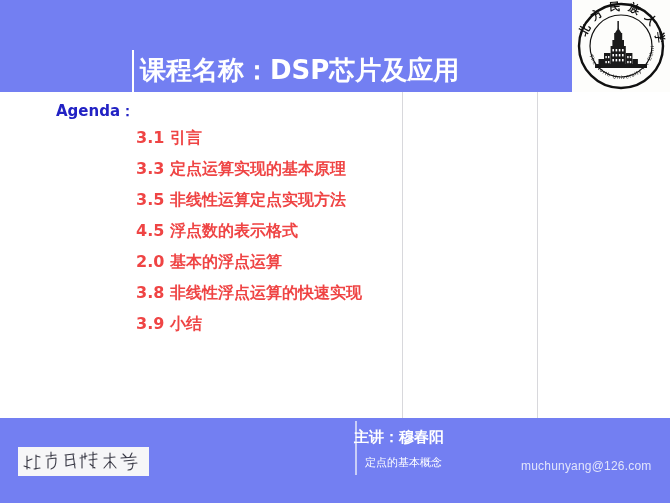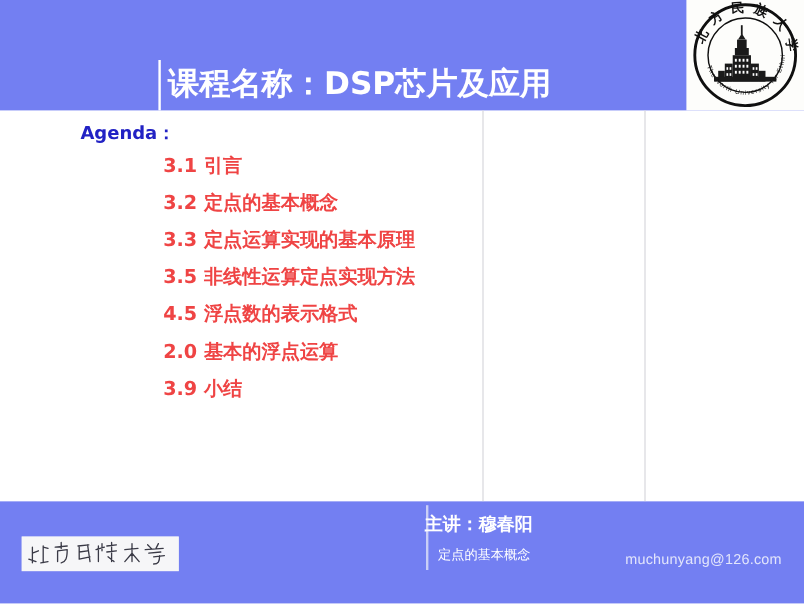--- a/index.html
+++ b/index.html
@@ -84,21 +84,21 @@
     top: 0;
     width: 1px;
     height: 326px;
     background: #d8d8dc;
   }
   .col-divider.d1 { left: 402px; }
   .col-divider.d2 { left: 537px; }
 
   .agenda-label {
     position: absolute;
-    left: 67px;
+    left: 56px;
     top: 10px;
     color: #2222c4;
     font-size: 15px;
     font-weight: 700;
     font-family: "DejaVu Sans", "Liberation Sans", sans-serif;
     white-space: nowrap;
   }
 
   .agenda-list {
     position: absolute;
@@ -250,25 +250,25 @@
 
   <div class="content-panel">
 
     <div class="col-divider d1"></div>
     <div class="col-divider d2"></div>
 
     <div class="agenda-label">Agenda：</div>
 
     <ul class="agenda-list">
       <li>3.1 引言</li>
-      <li>3.2 定点的基本概念</li>
       <li>3.3 定点运算实现的基本原理</li>
       <li>3.5 非线性运算定点实现方法</li>
       <li>4.5 浮点数的表示格式</li>
       <li>2.0 基本的浮点运算</li>
+      <li>3.8 非线性浮点运算的快速实现</li>
       <li>3.9 小结</li>
     </ul>
   </div>
 
   <div class="footer-band"></div>
 
   <div class="footer-logo-box">
     <svg width="131" height="29" viewBox="0 0 131 29" xmlns="http://www.w3.org/2000/svg">
       <rect x="0" y="0" width="131" height="29" fill="#f6f6f8"></rect>
       <g fill="none" stroke="#3a3a46" stroke-width="1.1" stroke-linecap="round">

